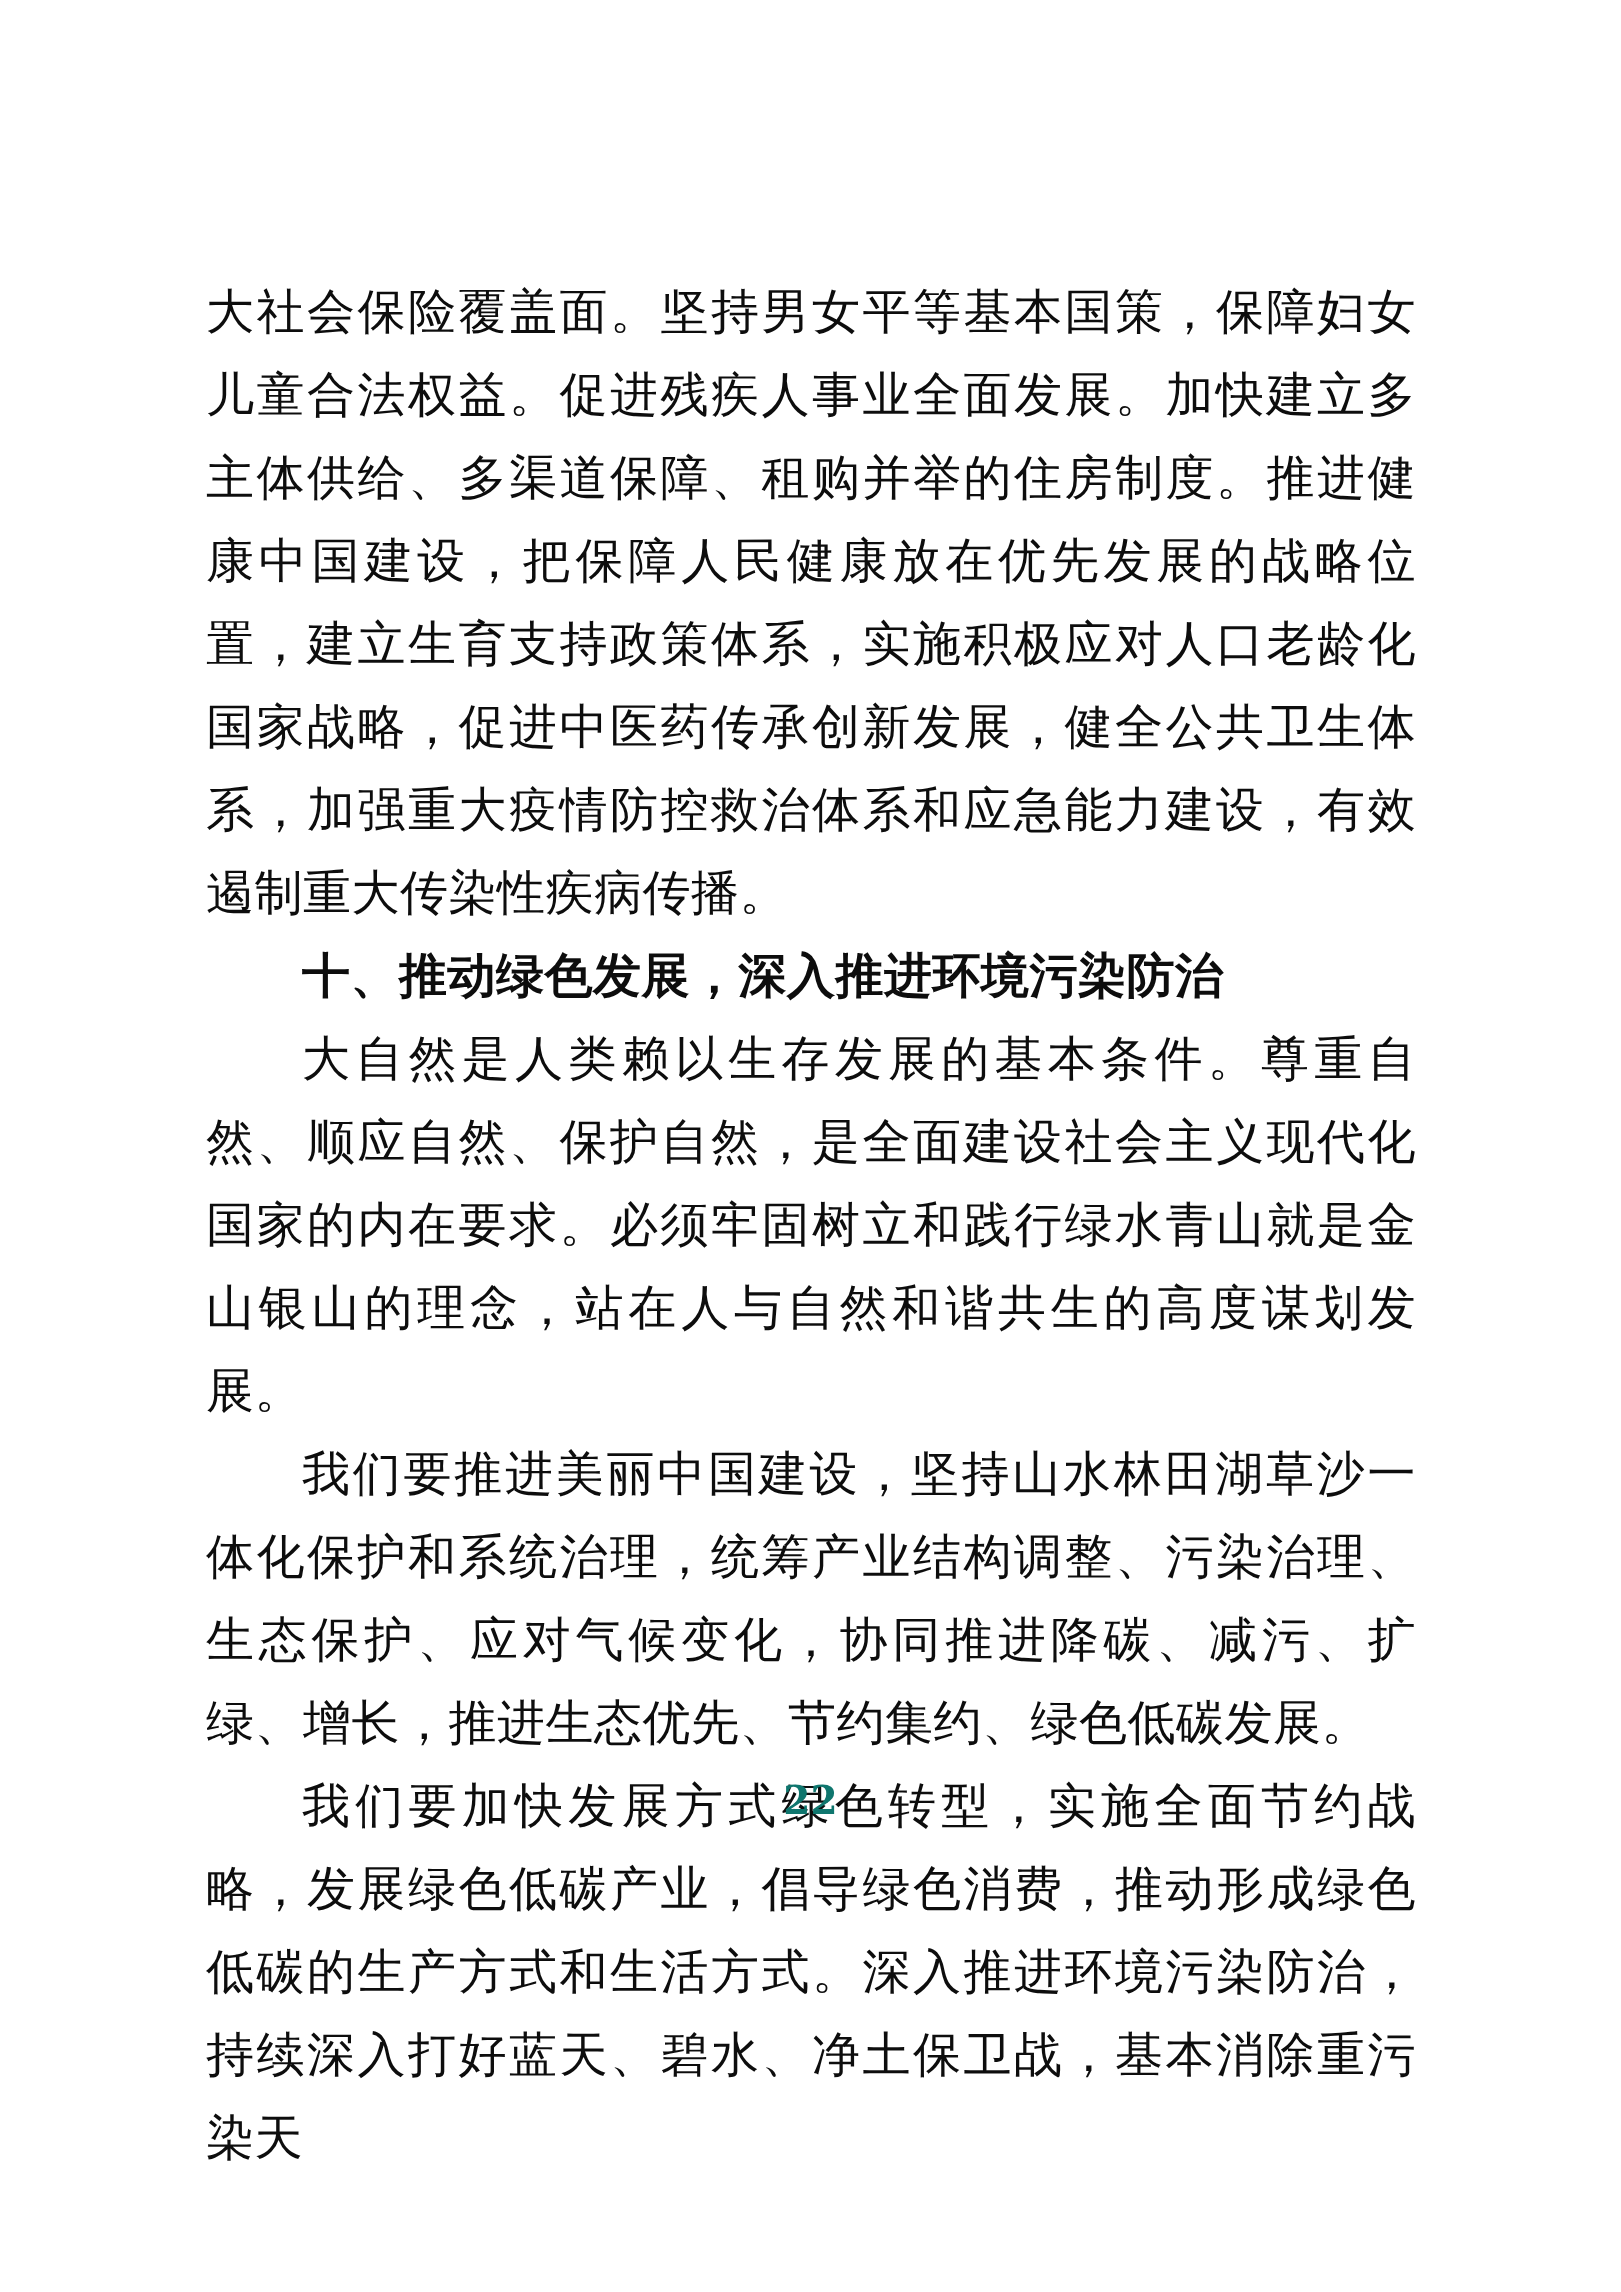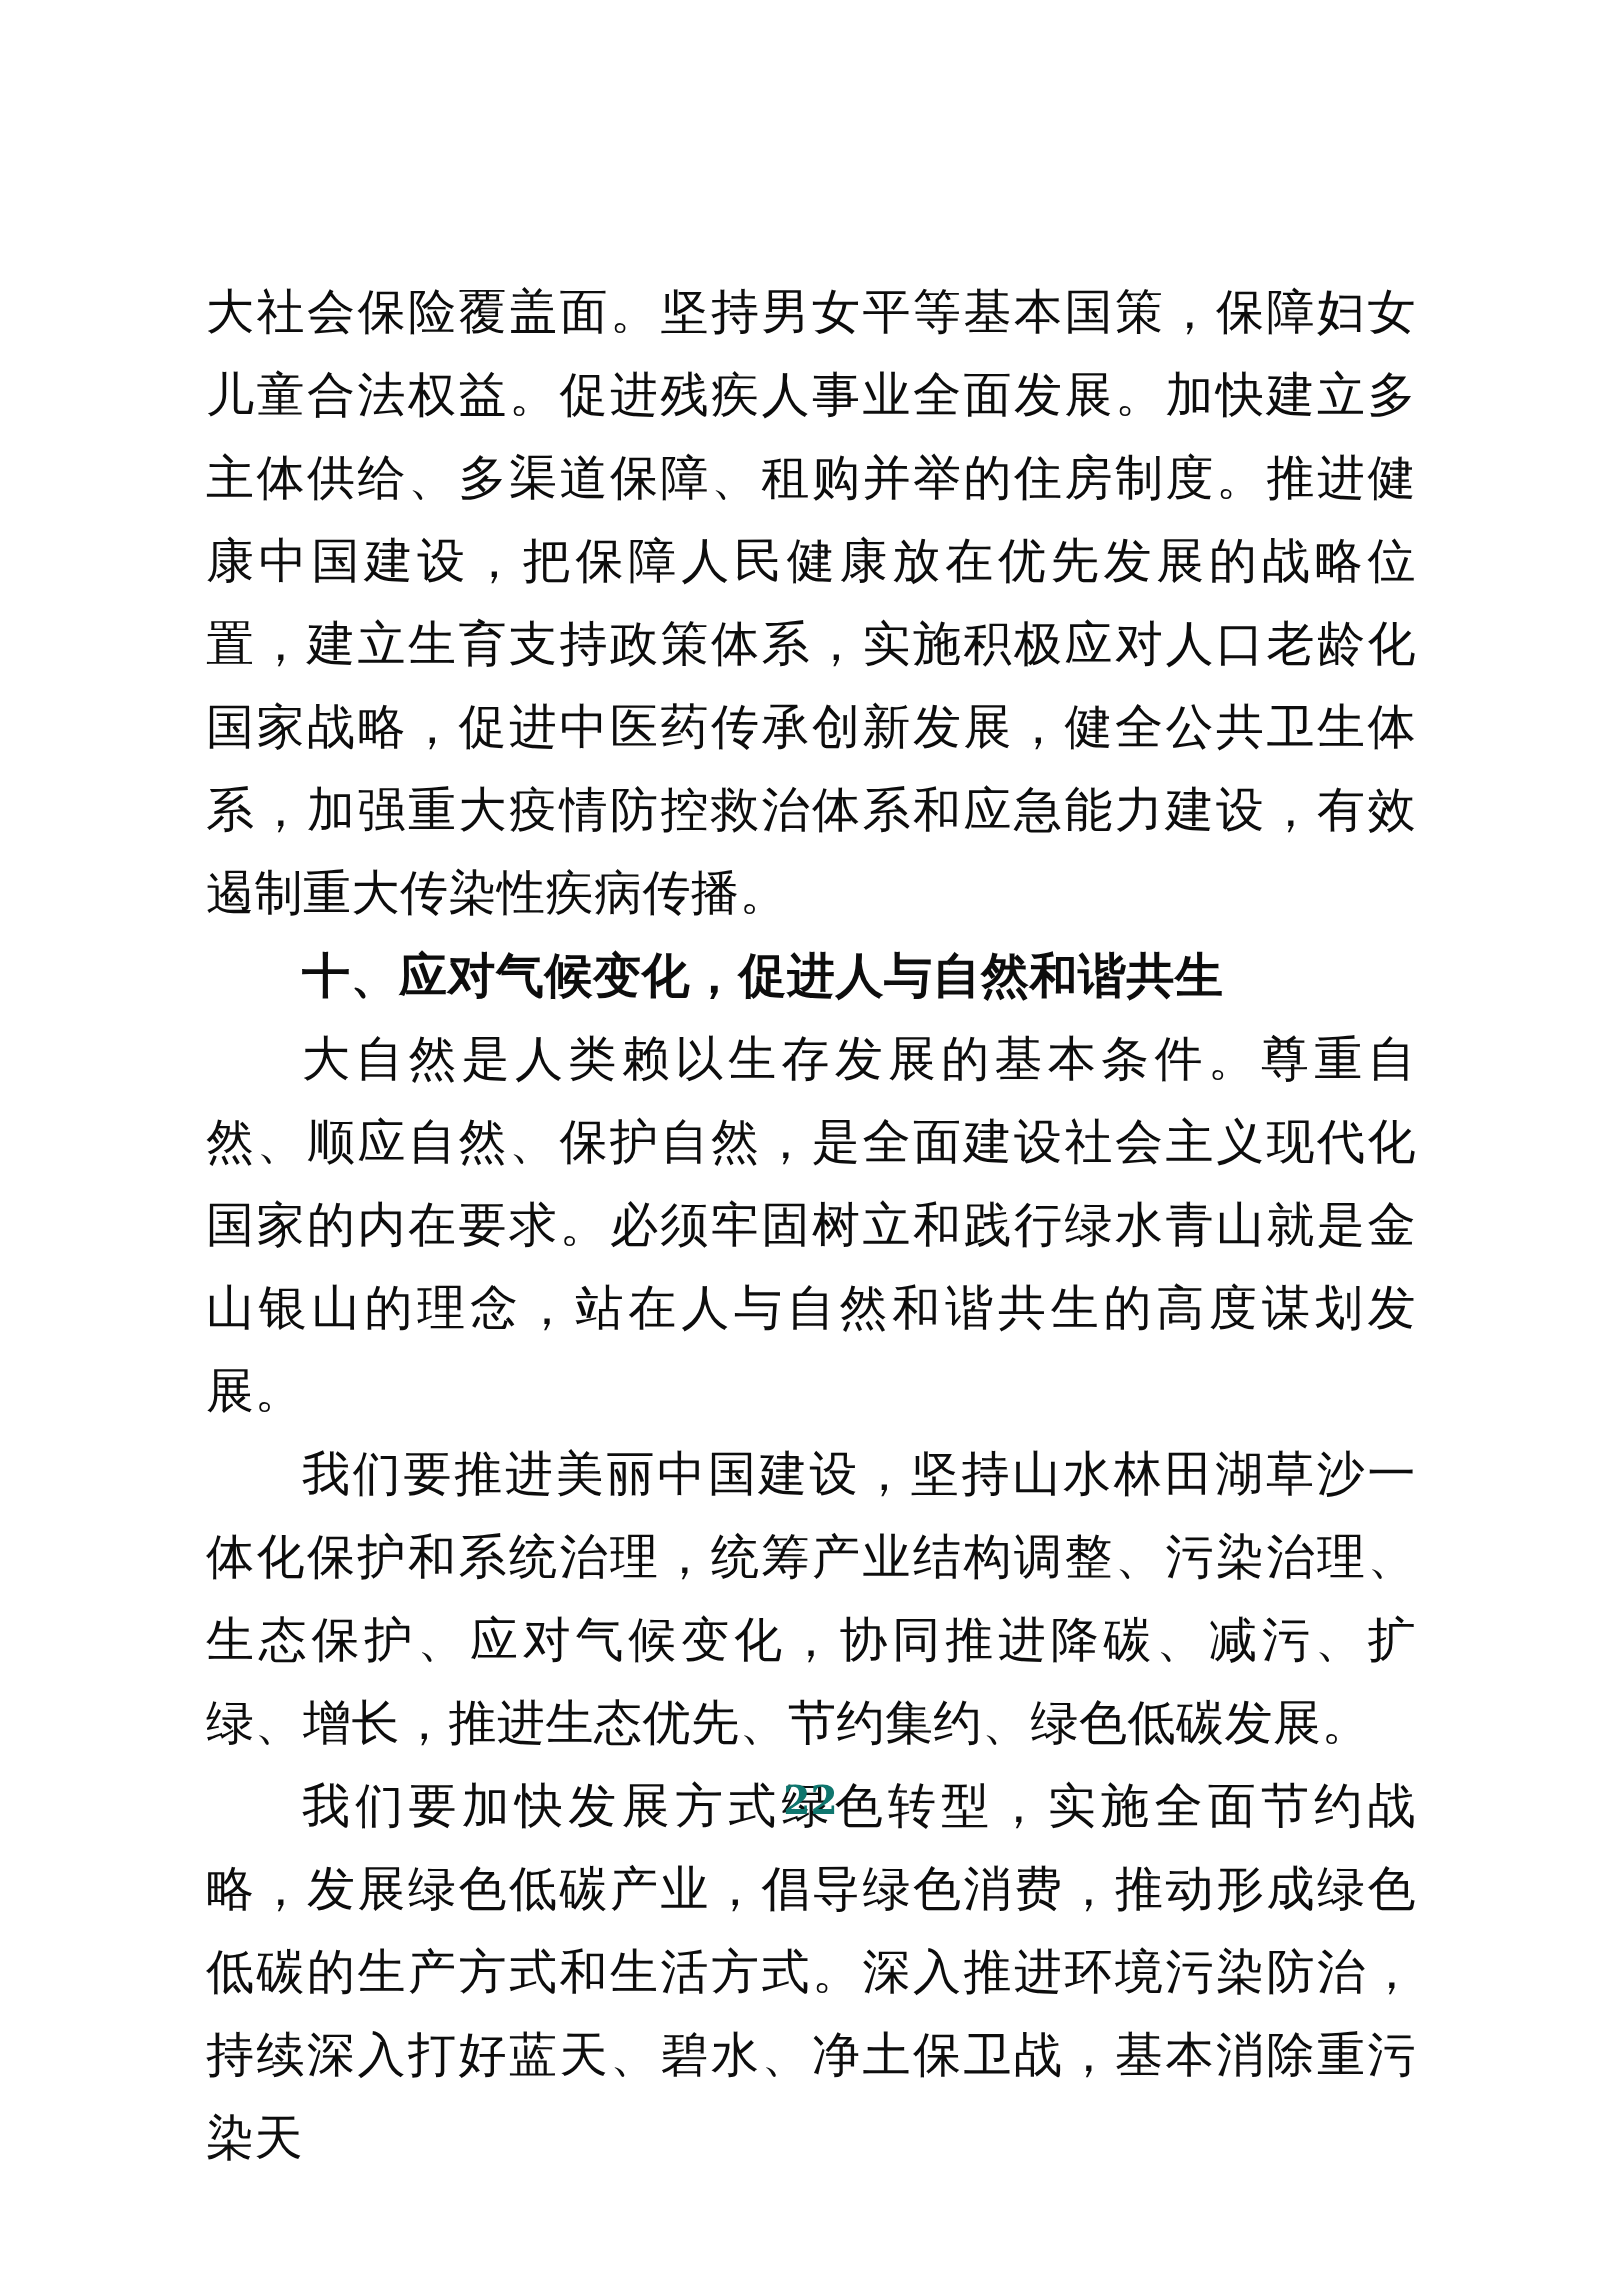--- a/index.html
+++ b/index.html
@@ -59,20 +59,20 @@
     color: #0f766e;
     font-weight: 600;
   }
 </style>
 </head>
 <body>
 
 <div class="page">
   <div class="content">
     <p class="para">大社会保险覆盖面。坚持男女平等基本国策，保障妇女儿童合法权益。促进残疾人事业全面发展。加快建立多主体供给、多渠道保障、租购并举的住房制度。推进健康中国建设，把保障人民健康放在优先发展的战略位置，建立生育支持政策体系，实施积极应对人口老龄化国家战略，促进中医药传承创新发展，健全公共卫生体系，加强重大疫情防控救治体系和应急能力建设，有效遏制重大传染性疾病传播。</p>
-    <h2 class="heading">十、应对气候变化，促进人与自然和谐共生</h2>
+    <h2 class="heading">十、推动绿色发展，深入推进环境污染防治</h2>
     <p class="para indent">大自然是人类赖以生存发展的基本条件。尊重自然、顺应自然、保护自然，是全面建设社会主义现代化国家的内在要求。必须牢固树立和践行绿水青山就是金山银山的理念，站在人与自然和谐共生的高度谋划发展。</p>
     <p class="para indent">我们要推进美丽中国建设，坚持山水林田湖草沙一体化保护和系统治理，统筹产业结构调整、污染治理、生态保护、应对气候变化，协同推进降碳、减污、扩绿、增长，推进生态优先、节约集约、绿色低碳发展。</p>
     <p class="para indent">我们要加快发展方式绿色转型，实施全面节约战略，发展绿色低碳产业，倡导绿色消费，推动形成绿色低碳的生产方式和生活方式。深入推进环境污染防治，持续深入打好蓝天、碧水、净土保卫战，基本消除重污染天</p>
   </div>
   <div class="page-number">22</div>
 </div>
 
 
 </body></html>

